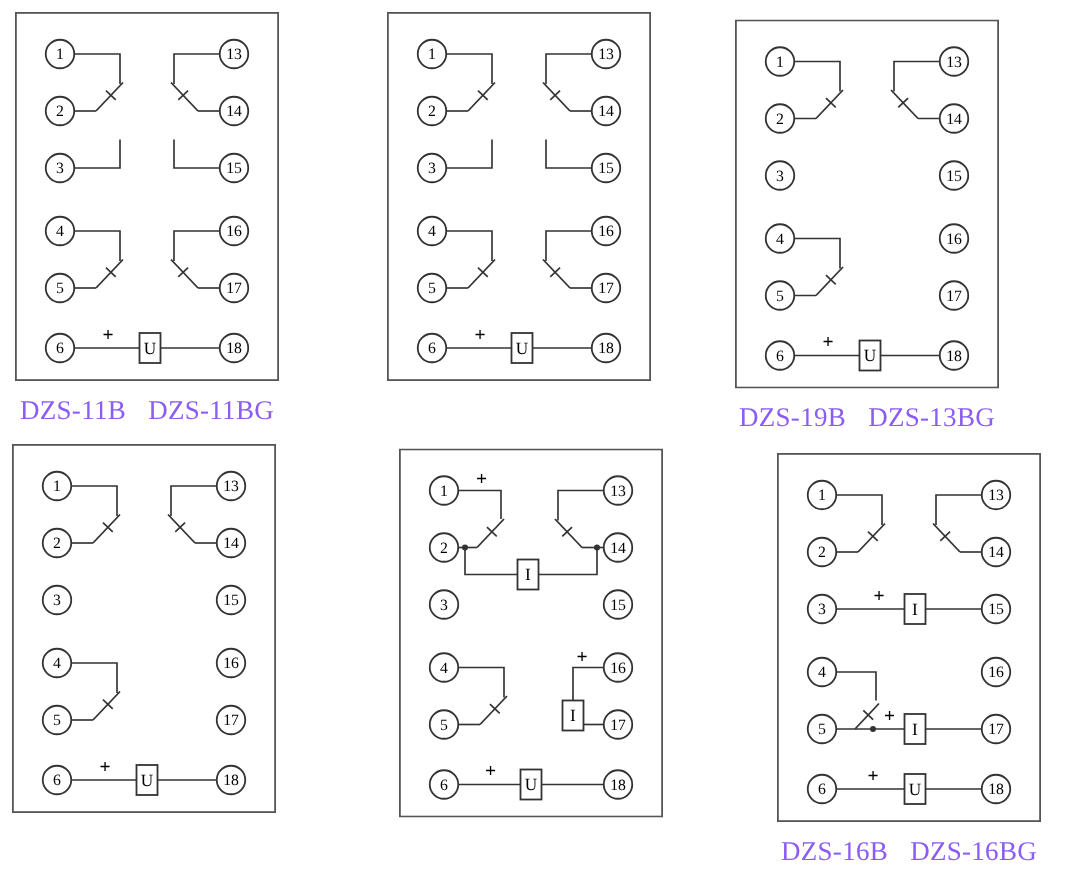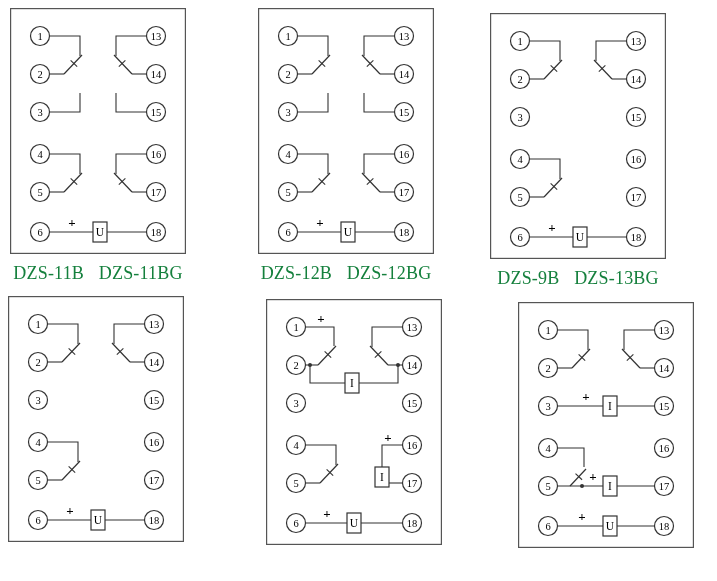--- a/index.html
+++ b/index.html
@@ -1,21 +1,21 @@
 <!DOCTYPE html>
 <html><head>
 <meta charset="utf-8">
 <style>
   *{margin:0;padding:0;box-sizing:border-box}
   html,body{background:#ffffff}
   body{width:717px;height:581px;font-family:"Liberation Serif",serif;overflow:hidden}
   #page{position:relative;width:717px;height:581px;background:#fff;overflow:hidden}
   .panel{position:absolute;width:176px}
   .schematic{width:176px;height:246px}
-  .caption{margin-top:9px;text-align:center;font-size:18px;color:#15803d;white-space:nowrap;letter-spacing:.2px}
+  .caption{margin-top:9px;text-align:center;font-size:18px;color:#8b5cf6;white-space:nowrap;letter-spacing:.2px}
   .caption span{display:inline-block}
   .caption span + span{margin-left:10px}
   #p1{left:10px;top:8px}
   #p2{left:258px;top:8px}
   #p3{left:490px;top:13px}
   #p4{left:8px;top:296px}
   #p5{left:266px;top:299px}
   #p6{left:518px;top:302px}
 </style>
 </head>
@@ -124,24 +124,20 @@
           <text x="146" y="69.6" text-anchor="middle" font-size="10.5" fill="#000000" font-family="&quot;Liberation Serif&quot;, serif">14</text>
           <circle cx="146" cy="104" r="9.5" fill="#fff" stroke="#333333" stroke-width="1.2"></circle>
           <text x="146" y="107.6" text-anchor="middle" font-size="10.5" fill="#000000" font-family="&quot;Liberation Serif&quot;, serif">15</text>
           <circle cx="146" cy="146" r="9.5" fill="#fff" stroke="#333333" stroke-width="1.2"></circle>
           <text x="146" y="149.6" text-anchor="middle" font-size="10.5" fill="#000000" font-family="&quot;Liberation Serif&quot;, serif">16</text>
           <circle cx="146" cy="184" r="9.5" fill="#fff" stroke="#333333" stroke-width="1.2"></circle>
           <text x="146" y="187.6" text-anchor="middle" font-size="10.5" fill="#000000" font-family="&quot;Liberation Serif&quot;, serif">17</text>
           <circle cx="146" cy="224" r="9.5" fill="#fff" stroke="#333333" stroke-width="1.2"></circle>
           <text x="146" y="227.6" text-anchor="middle" font-size="10.5" fill="#000000" font-family="&quot;Liberation Serif&quot;, serif">18</text>
         </svg></div>
-    <div class="caption">
-      <span>DZS-12B</span>
-      <span>DZS-12BG</span>
-    </div>
   </section>
 
   <section class="panel" id="p3">
     <div class="schematic" id="svg3"><svg viewBox="0 0 176 246" width="176" height="246">
           <rect x="0.6" y="0.6" width="174.8" height="244.8" fill="#fff" stroke="#555" stroke-width="1.2"></rect>
           <polyline points="40,28 70,28 70,48" fill="none" stroke="#333333" stroke-width="1.1"></polyline>
           <polyline points="40,66 54,66" fill="none" stroke="#333333" stroke-width="1.1"></polyline>
           <polyline points="136,28 106,28 106,48" fill="none" stroke="#333333" stroke-width="1.1"></polyline>
           <polyline points="136,66 122,66" fill="none" stroke="#333333" stroke-width="1.1"></polyline>
           <polyline points="40,146 70,146 70,166" fill="none" stroke="#333333" stroke-width="1.1"></polyline>
@@ -176,21 +172,21 @@
           <circle cx="146" cy="104" r="9.5" fill="#fff" stroke="#333333" stroke-width="1.2"></circle>
           <text x="146" y="107.6" text-anchor="middle" font-size="10.5" fill="#000000" font-family="&quot;Liberation Serif&quot;, serif">15</text>
           <circle cx="146" cy="146" r="9.5" fill="#fff" stroke="#333333" stroke-width="1.2"></circle>
           <text x="146" y="149.6" text-anchor="middle" font-size="10.5" fill="#000000" font-family="&quot;Liberation Serif&quot;, serif">16</text>
           <circle cx="146" cy="184" r="9.5" fill="#fff" stroke="#333333" stroke-width="1.2"></circle>
           <text x="146" y="187.6" text-anchor="middle" font-size="10.5" fill="#000000" font-family="&quot;Liberation Serif&quot;, serif">17</text>
           <circle cx="146" cy="224" r="9.5" fill="#fff" stroke="#333333" stroke-width="1.2"></circle>
           <text x="146" y="227.6" text-anchor="middle" font-size="10.5" fill="#000000" font-family="&quot;Liberation Serif&quot;, serif">18</text>
         </svg></div>
     <div class="caption">
-      <span>DZS-9B</span>
+      <span>DZS-19B</span>
       <span>DZS-13BG</span>
     </div>
   </section>
 
   <section class="panel" id="p4">
     <div class="schematic" id="svg4"><svg viewBox="0 0 176 246" width="176" height="246">
           <rect x="0.6" y="0.6" width="174.8" height="244.8" fill="#fff" stroke="#555" stroke-width="1.2"></rect>
           <polyline points="40,28 70,28 70,48" fill="none" stroke="#333333" stroke-width="1.1"></polyline>
           <polyline points="40,66 54,66" fill="none" stroke="#333333" stroke-width="1.1"></polyline>
           <polyline points="136,28 106,28 106,48" fill="none" stroke="#333333" stroke-width="1.1"></polyline>
@@ -342,15 +338,19 @@
           <text x="146" y="69.6" text-anchor="middle" font-size="10.5" fill="#000000" font-family="&quot;Liberation Serif&quot;, serif">14</text>
           <circle cx="146" cy="104" r="9.5" fill="#fff" stroke="#333333" stroke-width="1.2"></circle>
           <text x="146" y="107.6" text-anchor="middle" font-size="10.5" fill="#000000" font-family="&quot;Liberation Serif&quot;, serif">15</text>
           <circle cx="146" cy="146" r="9.5" fill="#fff" stroke="#333333" stroke-width="1.2"></circle>
           <text x="146" y="149.6" text-anchor="middle" font-size="10.5" fill="#000000" font-family="&quot;Liberation Serif&quot;, serif">16</text>
           <circle cx="146" cy="184" r="9.5" fill="#fff" stroke="#333333" stroke-width="1.2"></circle>
           <text x="146" y="187.6" text-anchor="middle" font-size="10.5" fill="#000000" font-family="&quot;Liberation Serif&quot;, serif">17</text>
           <circle cx="146" cy="224" r="9.5" fill="#fff" stroke="#333333" stroke-width="1.2"></circle>
           <text x="146" y="227.6" text-anchor="middle" font-size="10.5" fill="#000000" font-family="&quot;Liberation Serif&quot;, serif">18</text>
         </svg></div>
+    <div class="caption">
+      <span>DZS-16B</span>
+      <span>DZS-16BG</span>
+    </div>
   </section>
 
 </div>
 
 </body></html>

